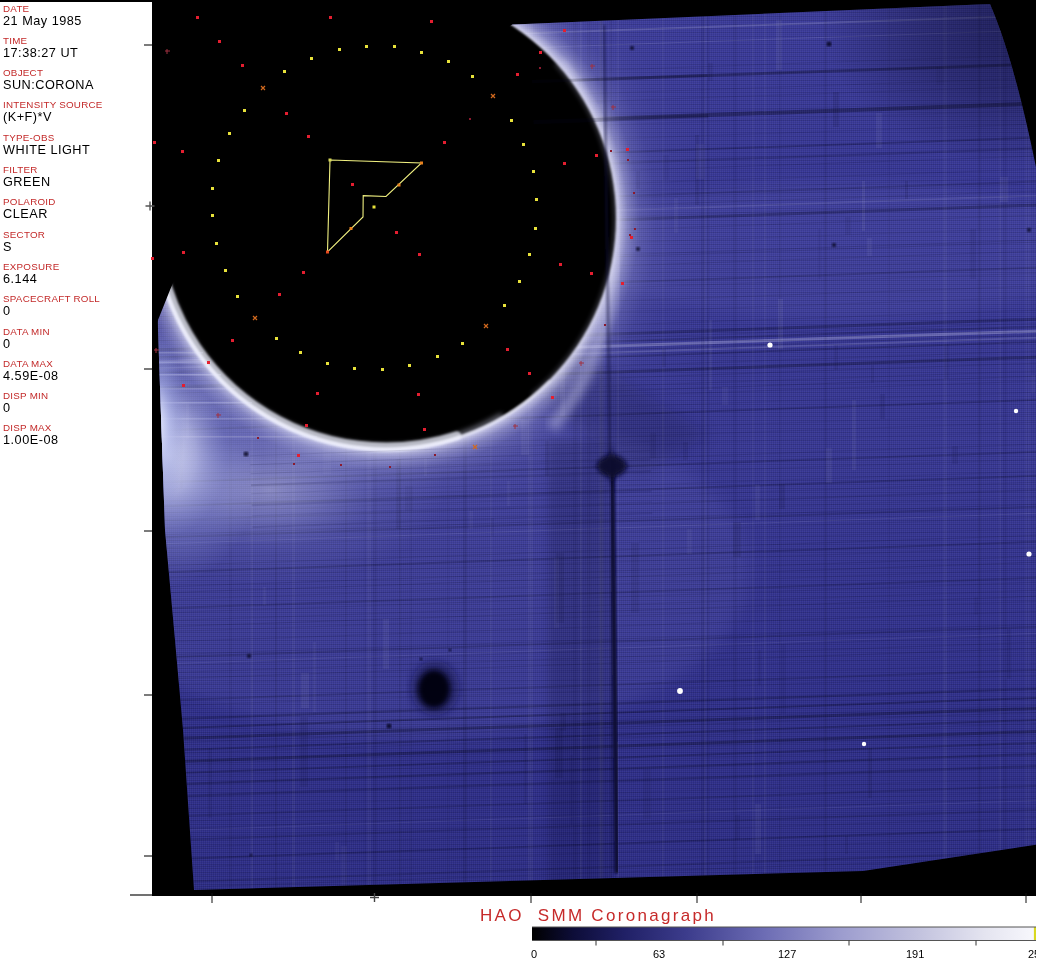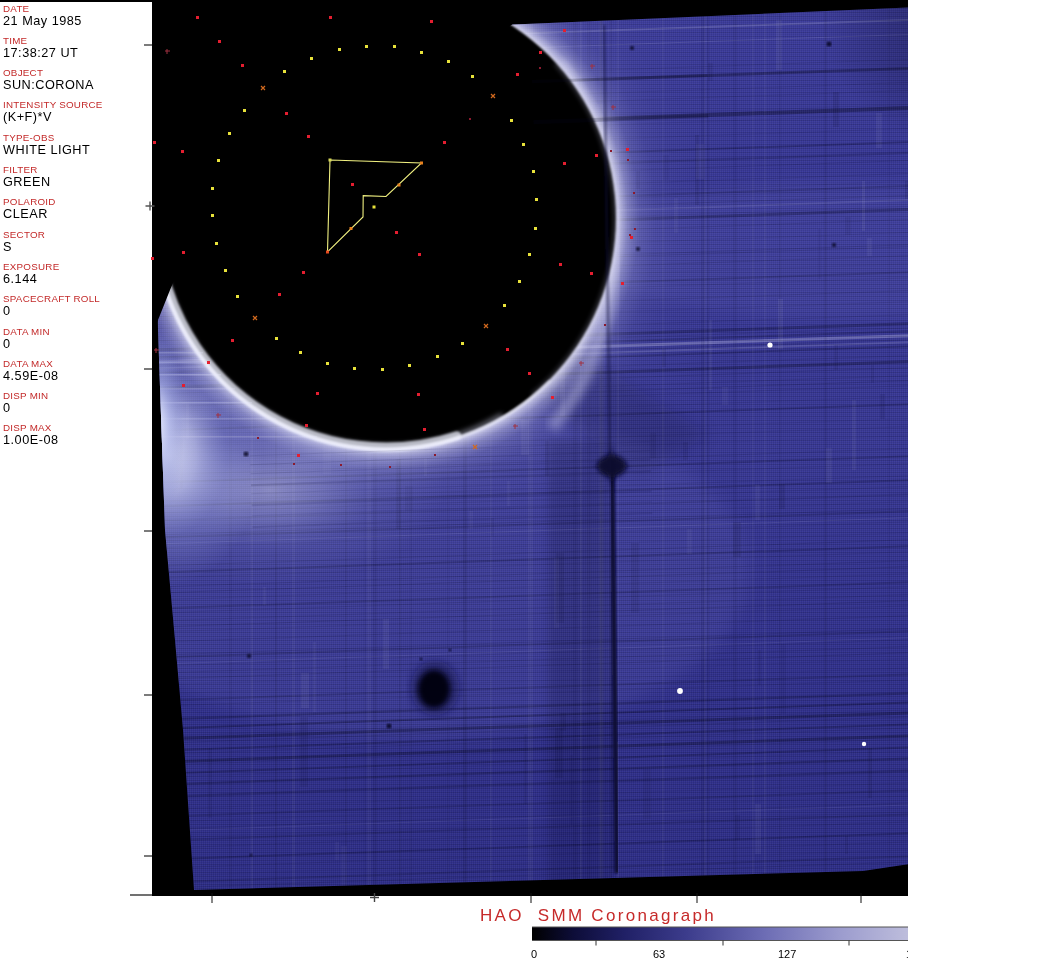--- a/index.html
+++ b/index.html
@@ -1,14 +1,14 @@
 <!DOCTYPE html>
 <html><head><meta charset="utf-8">
 <style>html,body{margin:0;padding:0;background:#ffffff;}
-#c{position:relative;width:908px;height:960px;overflow:hidden;}</style></head>
+#c{position:relative;width:1036px;height:960px;overflow:hidden;}</style></head>
 <body>
 <div id="c"><svg width="1048" height="960" viewBox="0 0 1048 960">
       <defs>
         <clipPath id="quad">
           <path d="M154,40 L990,4 C1012,55 1030,130 1048,230 L1048,843 L863,871 L194,890 L183,730 L175,640 L165,530 L158,330 Z"></path>
         </clipPath>
         <linearGradient id="baseg" x1="0" y1="0" x2="0" y2="1">
 <stop offset="0" stop-color="#3c3c9b"></stop>
 <stop offset="0.25" stop-color="#363695"></stop>
 <stop offset="0.5" stop-color="#383895"></stop>

